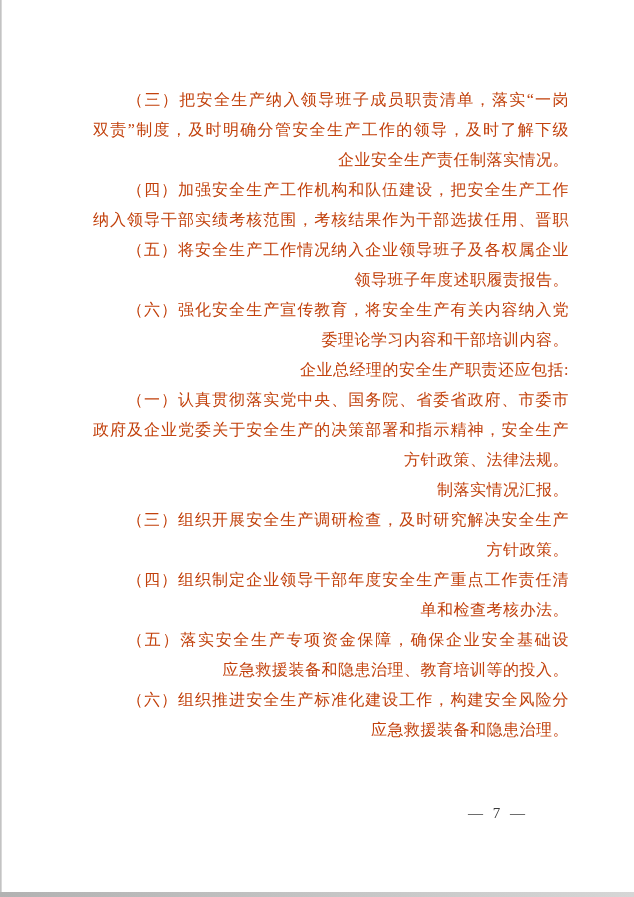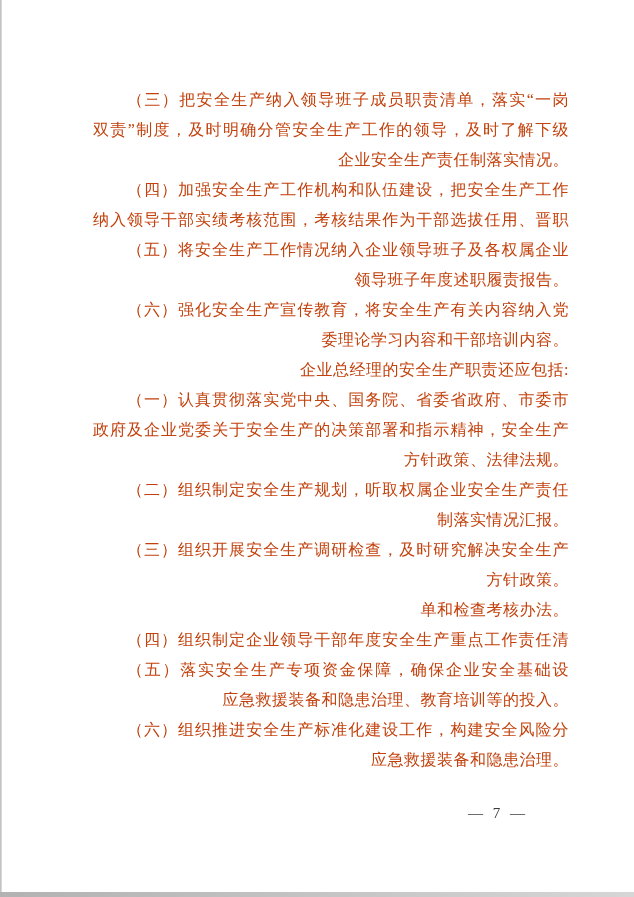--- a/index.html
+++ b/index.html
@@ -78,26 +78,25 @@
     <div class="line indent fill">（四）加强安全生产工作机构和队伍建设，把安全生产工作</div>
     <div class="line fill">纳入领导干部实绩考核范围，考核结果作为干部选拔任用、晋职</div>
     <div class="line indent fill">（五）将安全生产工作情况纳入企业领导班子及各权属企业</div>
     <div class="line">领导班子年度述职履责报告。</div>
     <div class="line indent fill">（六）强化安全生产宣传教育，将安全生产有关内容纳入党</div>
     <div class="line">委理论学习内容和干部培训内容。</div>
     <div class="line indent">企业总经理的安全生产职责还应包括:</div>
     <div class="line indent fill">（一）认真贯彻落实党中央、国务院、省委省政府、市委市</div>
     <div class="line fill">政府及企业党委关于安全生产的决策部署和指示精神，安全生产</div>
     <div class="line">方针政策、法律法规。</div>
-    <div class="line indent fill">（二）组织制定安全生产规划，听取权属企业安全生产责任</div>
     <div class="line">制落实情况汇报。</div>
     <div class="line indent fill">（三）组织开展安全生产调研检查，及时研究解决安全生产</div>
     <div class="line">方针政策。</div>
+    <div class="line indent fill">（四）组织制定企业领导干部年度安全生产重点工作责任清</div>
     <div class="line">单和检查考核办法。</div>
-    <div class="line indent fill">（四）组织制定企业领导干部年度安全生产重点工作责任清</div>
     <div class="line indent fill">（五）落实安全生产专项资金保障，确保企业安全基础设施、</div>
     <div class="line">应急救援装备和隐患治理、教育培训等的投入。</div>
     <div class="line indent fill">（六）组织推进安全生产标准化建设工作，构建安全风险分</div>
     <div class="line">应急救援装备和隐患治理。</div>
   </div>
 
   <div class="page-number">— 7 —</div>
 
   <div class="bottom-edge"></div>
 

